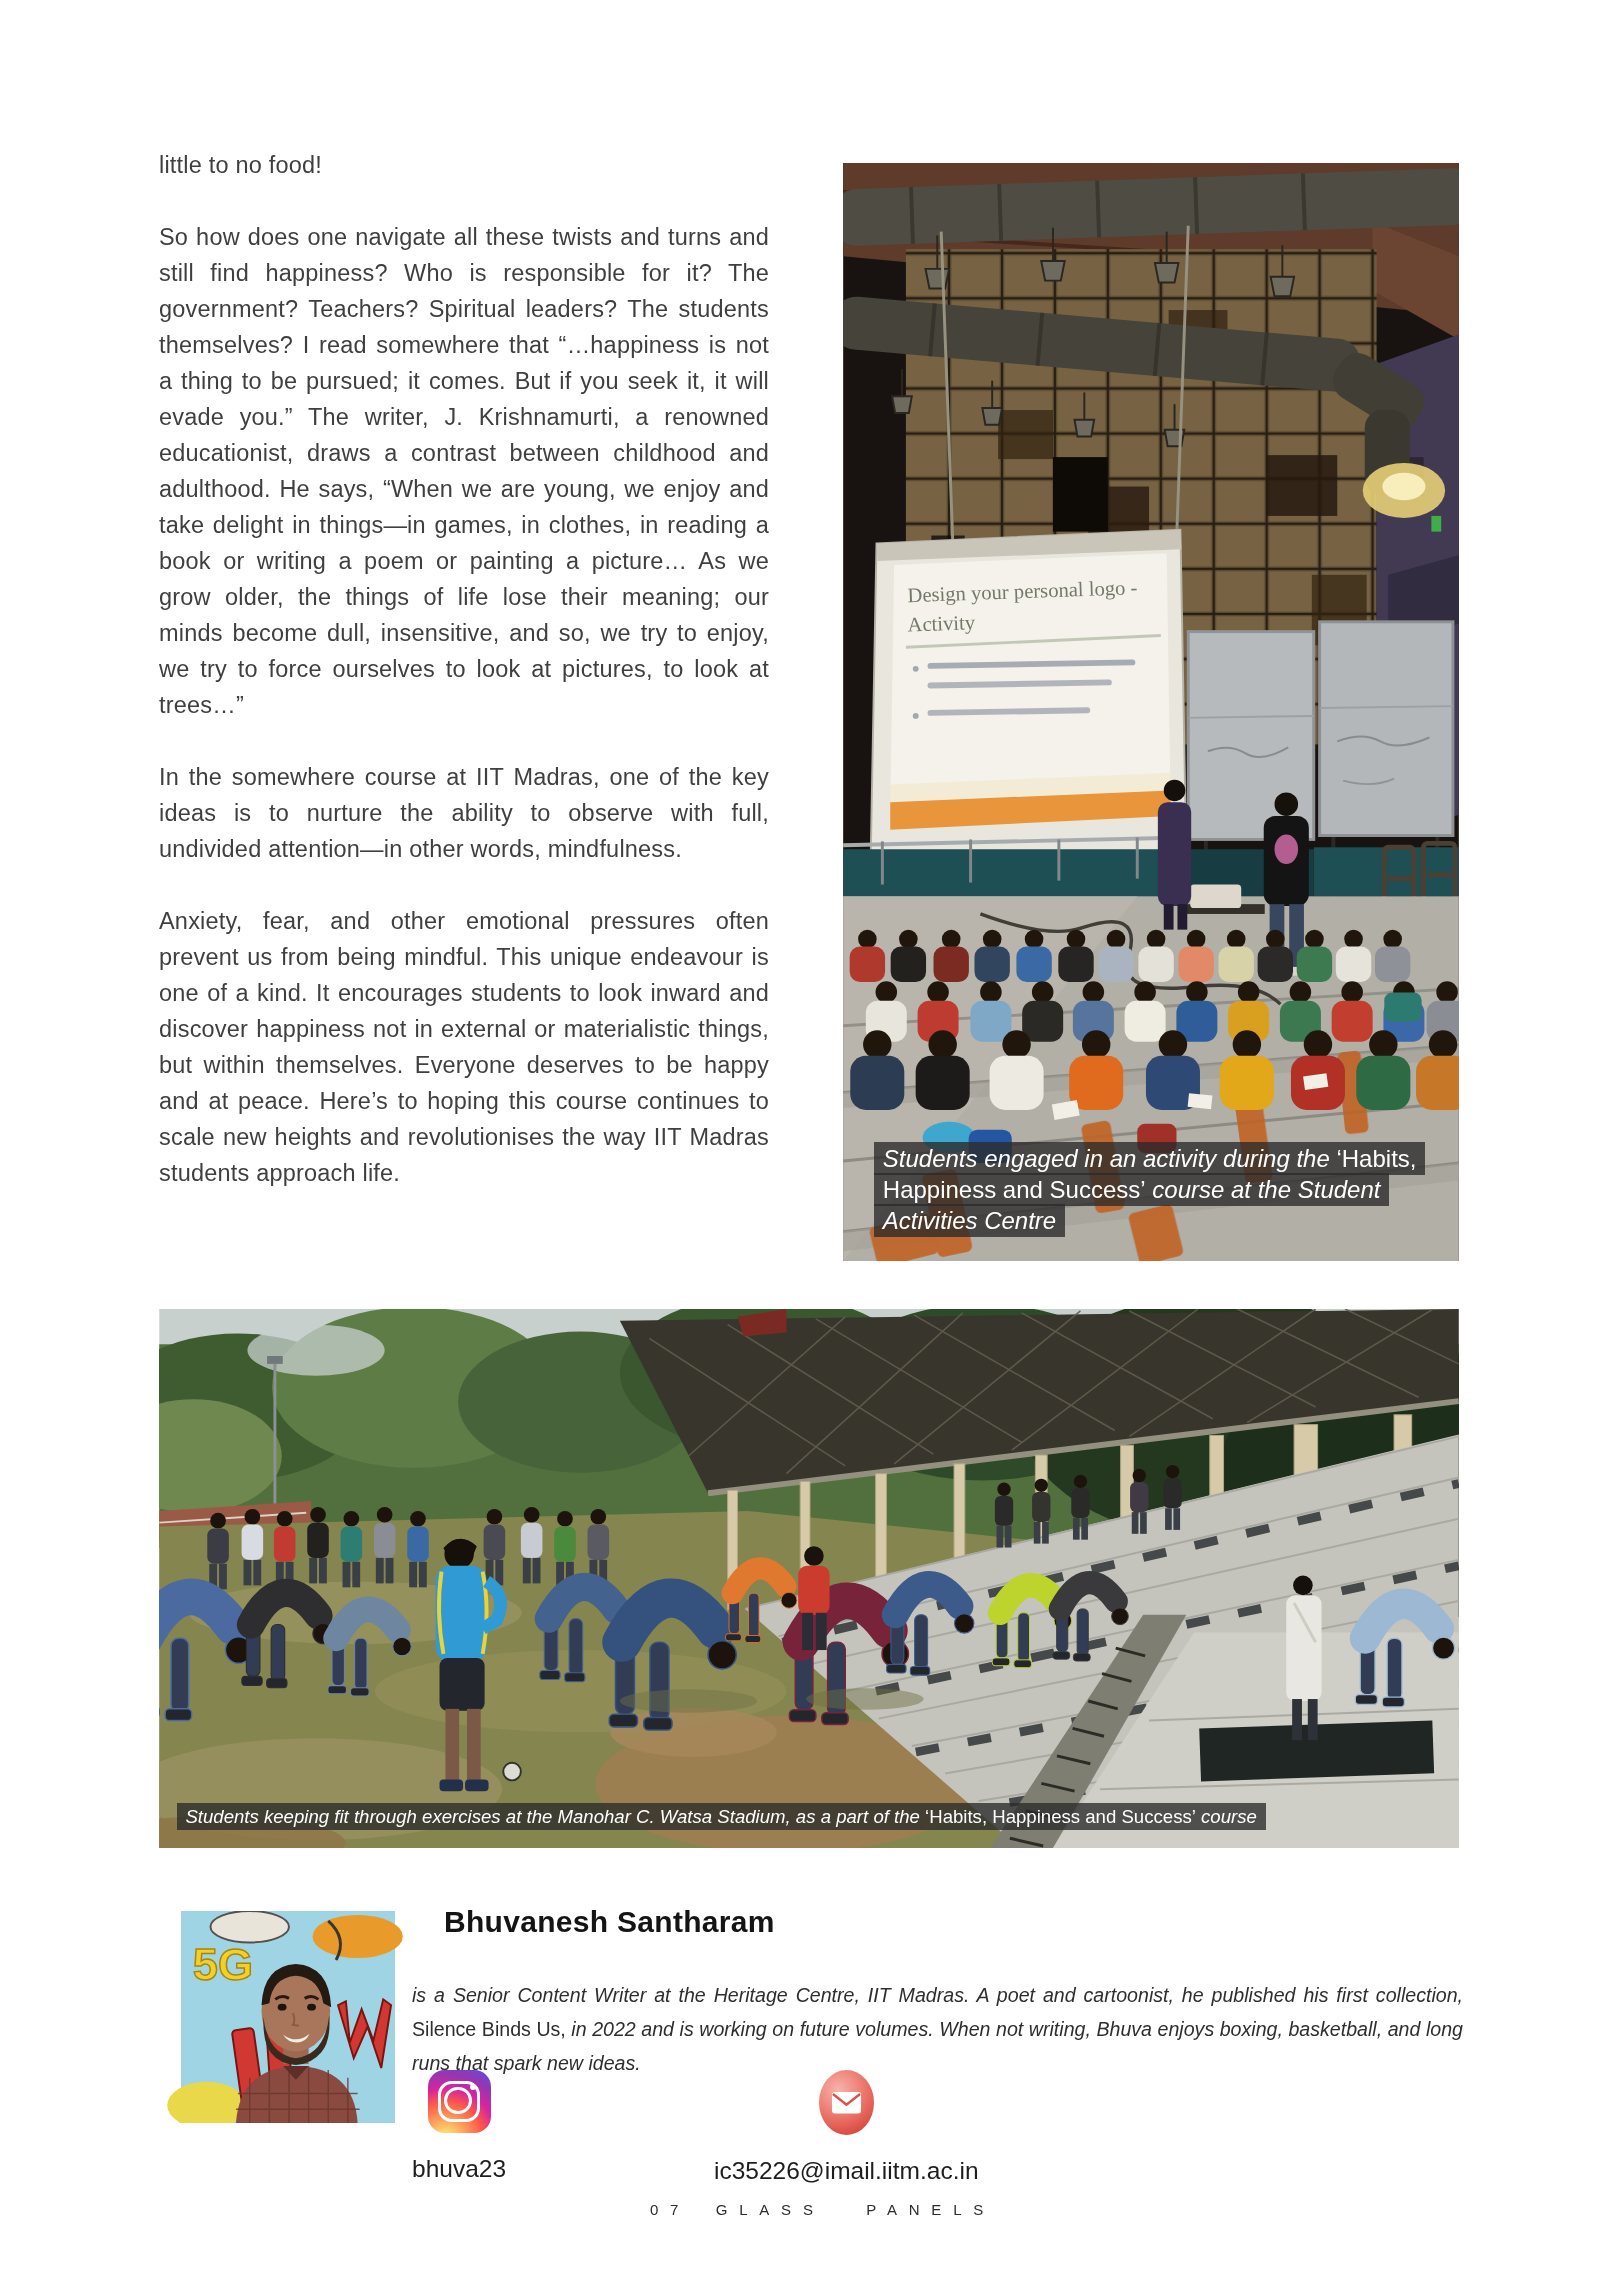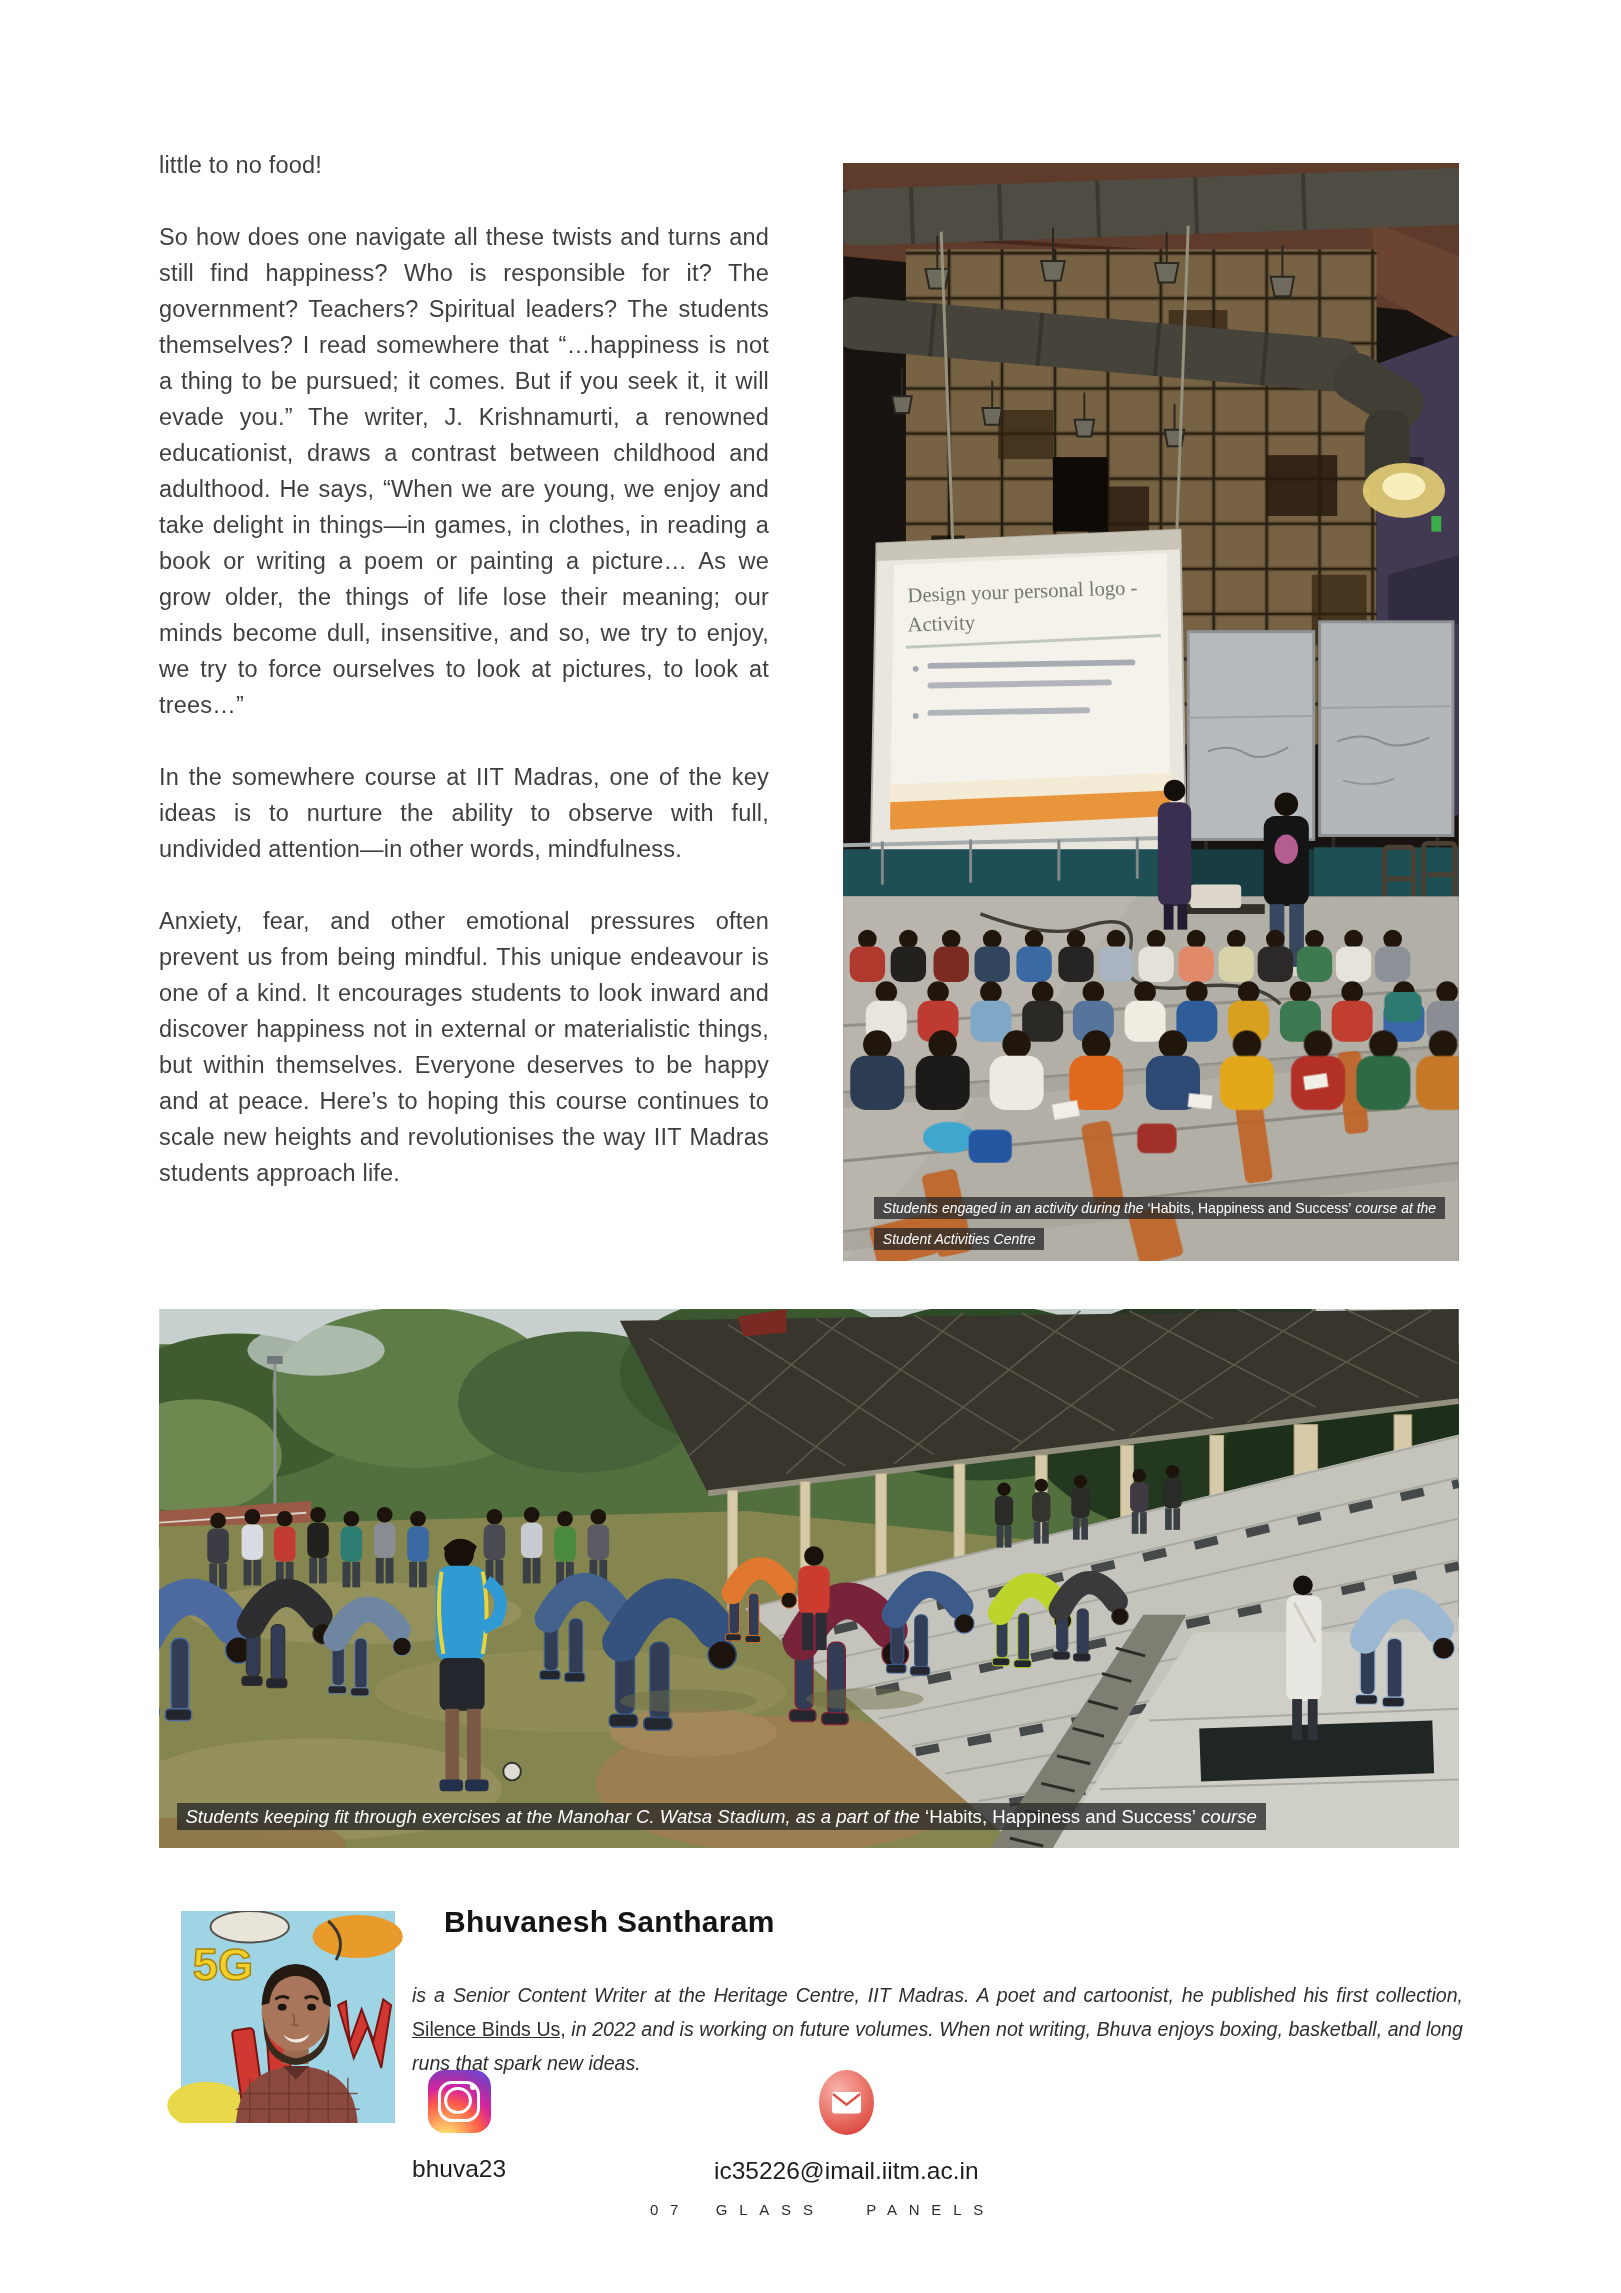--- a/index.html
+++ b/index.html
@@ -24,35 +24,35 @@
 
   .caption {
     position:absolute; color:#ffffff; font-style:italic; z-index:5;
   }
   .caption .bg {
     background:rgba(42,42,42,0.78);
     -webkit-box-decoration-break:clone; box-decoration-break:clone;
     padding:2.9px 8.8px;
   }
   .cap-title { font-style:normal; }
-  .caption1 { left:31px; bottom:6px; width:567px; font-size:14px; line-height:31px; }
+  .caption1 { left:31px; bottom:25px; width:567px; font-size:24px; line-height:31px; }
   .caption2 { left:17.6px; bottom:17px; max-width:1176px; font-size:18.6px; line-height:29px; }
 
   
   .avatar { position:absolute; left:159px; top:1911px; width:258px; height:212px; }
   .avatar svg { display:block; width:100%; height:100%; }
   .author-name {
     position:absolute; left:412px; top:1905px; font-size:30px; font-weight:bold;
     color:#141414; letter-spacing:0.3px;margin-left:32px;
   }
   .author-bio {
     position:absolute; left:412px; top:1958px; width:1051px;
     font-size:19.6px; line-height:34px; font-style:italic; text-align:justify; color:#2e2e2e;
   }
-  .bio-book { font-style:normal;text-decoration:underline; }
+  .bio-book { font-style:normal; }
 
   .social-row { position:absolute; display:flex; align-items:center; gap:21.6px;flex-direction:column; }
   .row-insta { left:412px; top:2070px; }
   .row-email { left:714px; top:2070px; }
   .social-label { font-size:24.5px; color:#1e1e1e; }
 
   .insta-icon {
     width:63px; height:63px; border-radius:16.7px; position:relative;
     background:radial-gradient(circle at 28% 110%, #fdf497 0%, #fdd56b 10%, #fd5949 45%, #d6249f 62%, #9237b3 80%, #5b4fe9 100%);
   }

